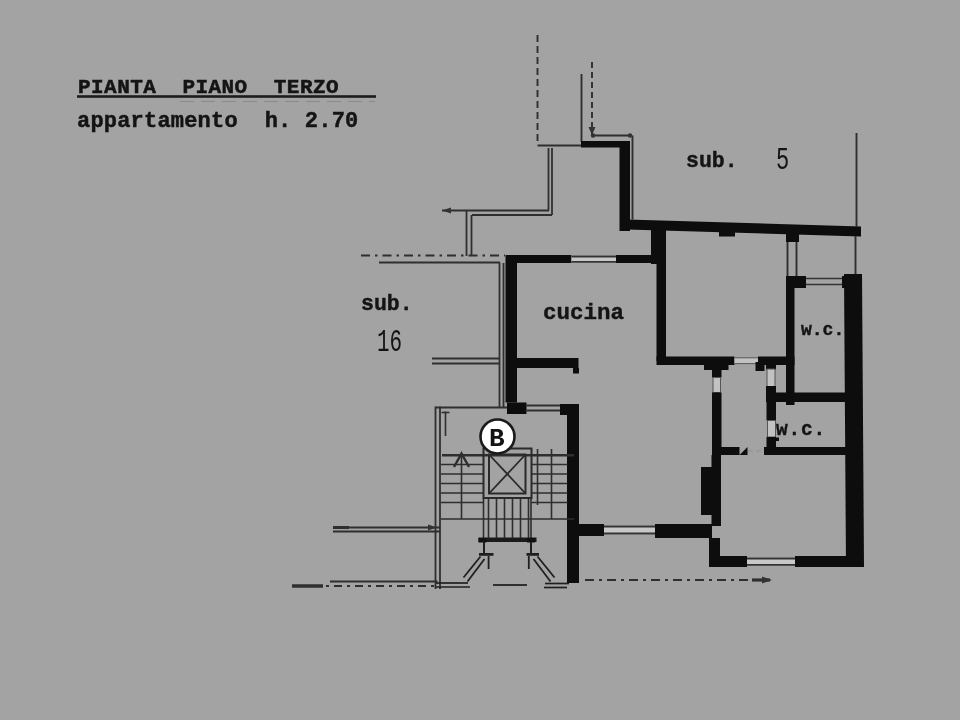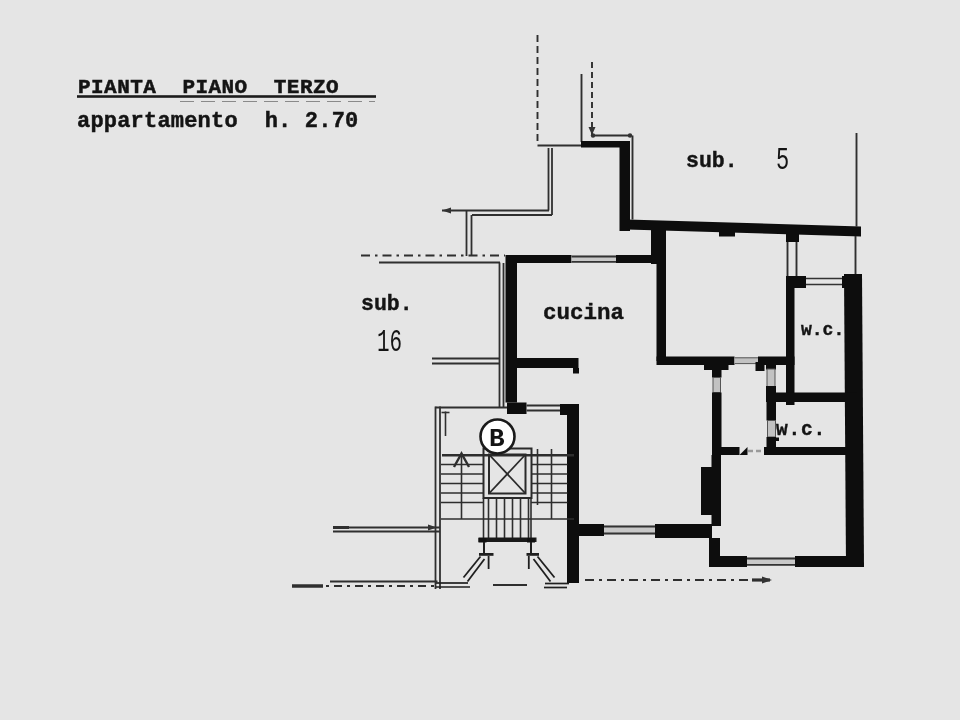--- a/index.html
+++ b/index.html
@@ -1,17 +1,17 @@
 <!DOCTYPE html>
 <html><head>
 <meta charset="utf-8">
 <title>Pianta Piano Terzo</title>
 <style>
   html,body{margin:0;padding:0;background:#ffffff;}
-  #page{position:relative;width:960px;height:720px;background:#e5e5e5;overflow:hidden;will-change:transform;}
+  #page{position:relative;width:960px;height:720px;background:#a3a3a3;overflow:hidden;will-change:transform;}
   svg text{font-family:"Liberation Mono",monospace;fill:#141414;}
 </style>
 </head>
 <body>
 <div id="page">
 <svg width="960" height="720" viewBox="0 0 960 720" shape-rendering="auto">
 
 <g>
   <text x="78" y="92.5" font-size="21" font-weight="bold" letter-spacing="0.45" stroke="#141414" stroke-width="0.5" xml:space="preserve">PIANTA  PIANO  TERZO</text>
   <rect x="77" y="95.2" width="299" height="2.6" fill="#1c1c1c"></rect>

